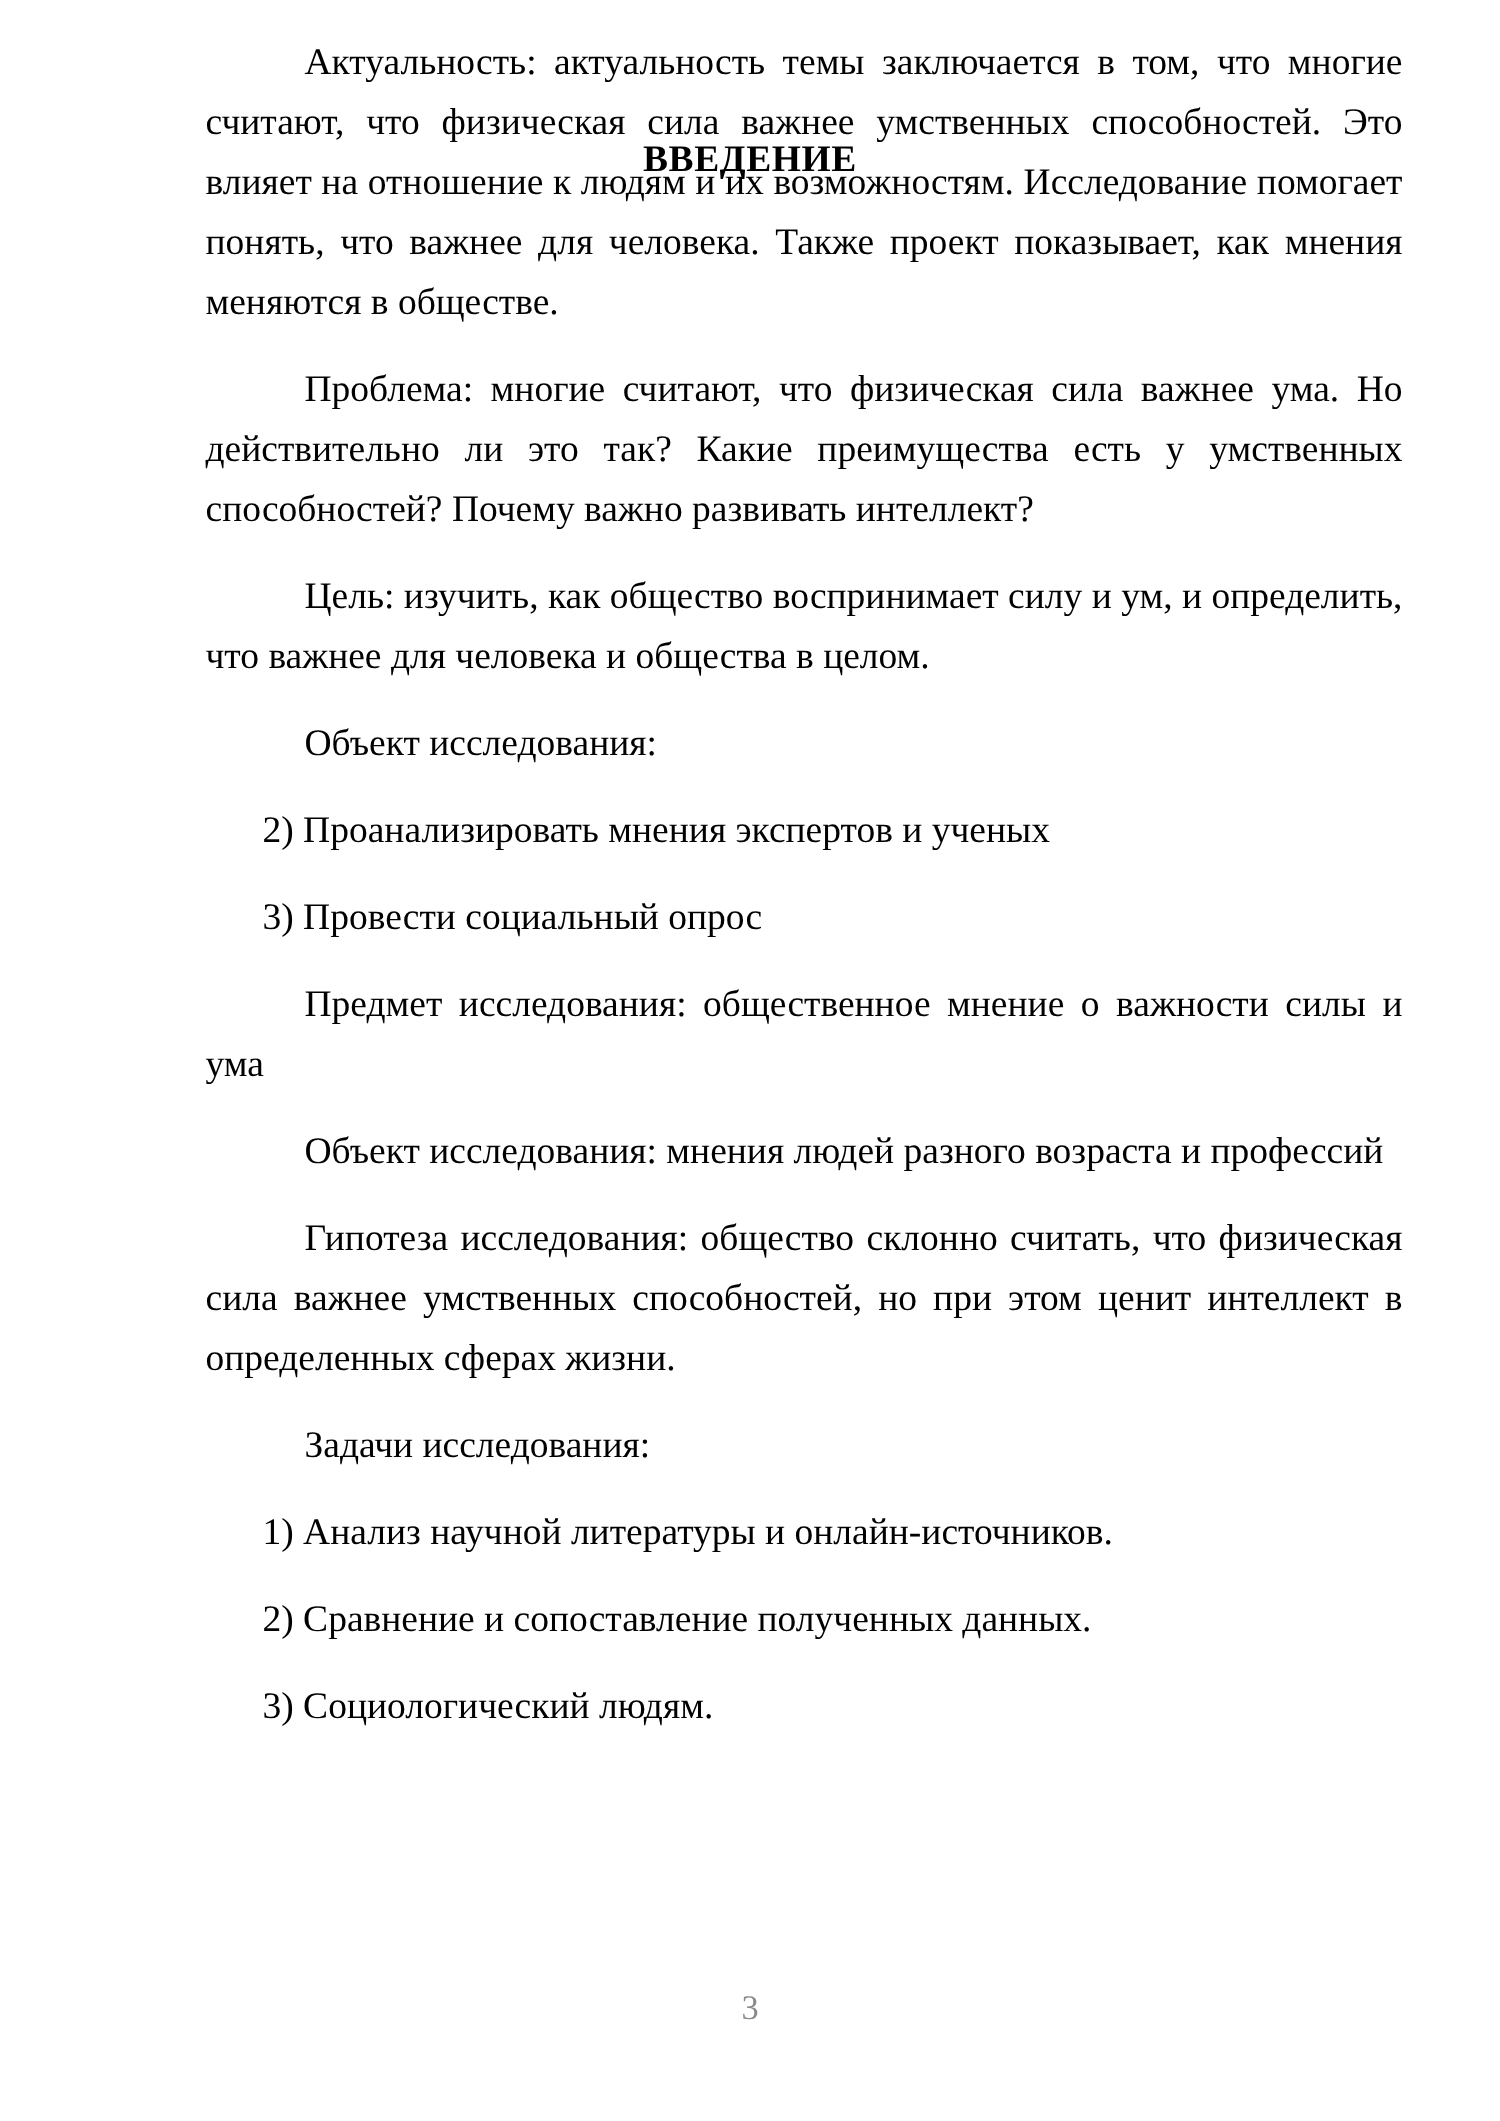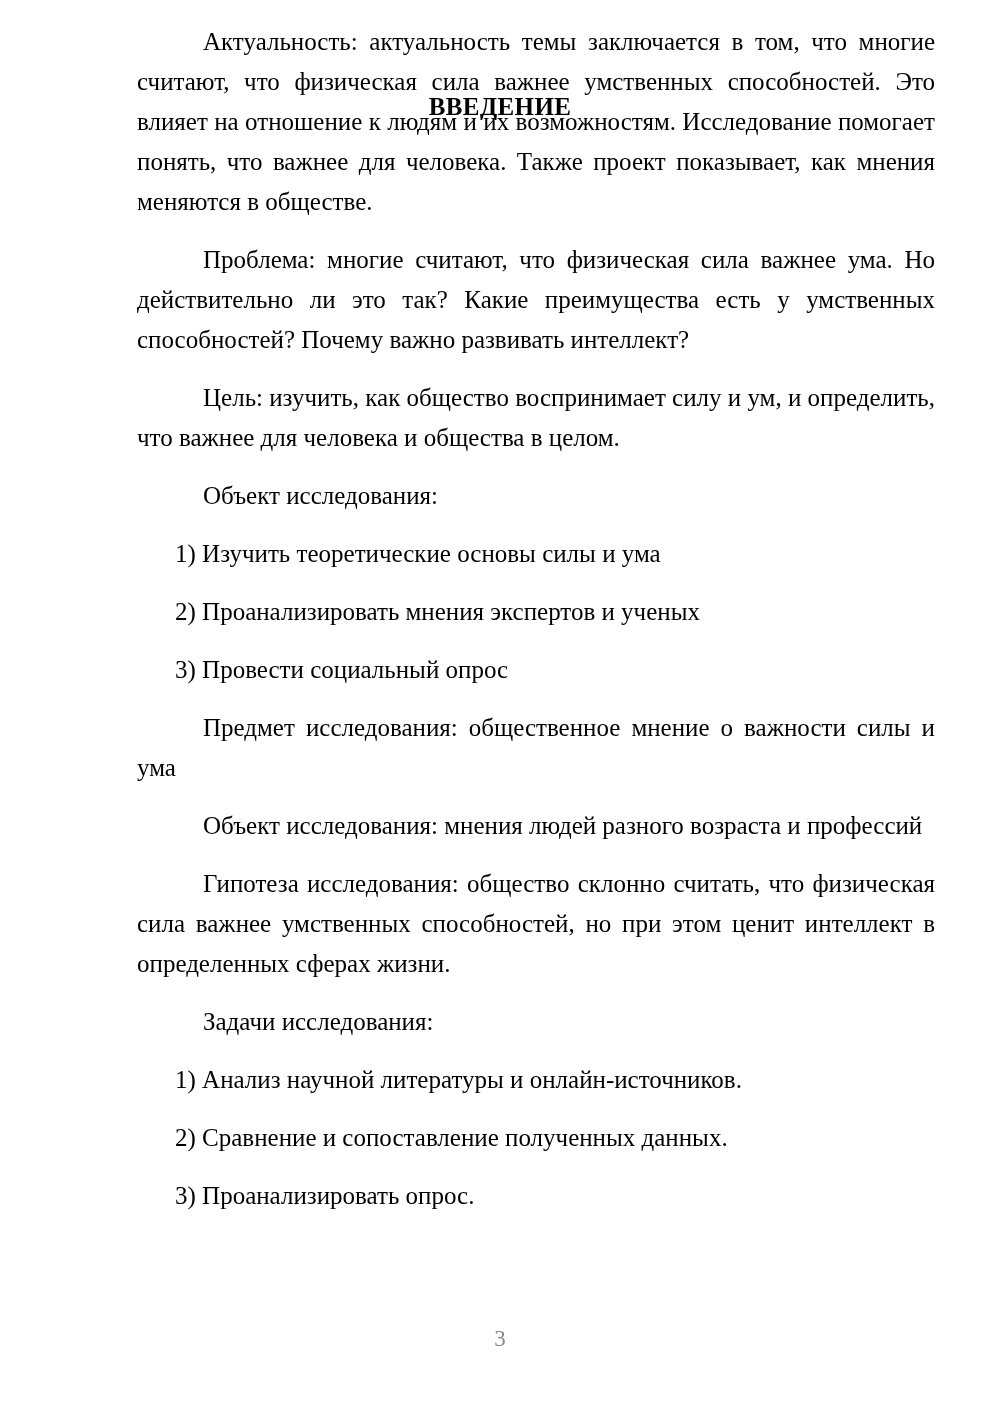--- a/index.html
+++ b/index.html
@@ -88,31 +88,30 @@
 
   <h1 class="doc-title">ВВЕДЕНИЕ</h1>
 
   <div class="content">
     <div id="blocks-root">
         <p class="para para-last-left">Актуальность: актуальность темы заключается в том, что многие считают, что физическая сила важнее умственных способностей. Это влияет на отношение к людям и их возможностям. Исследование помогает понять, что важнее для человека. Также проект показывает, как мнения меняются в обществе.</p>
         <p class="para para-last-left">Проблема: многие считают, что физическая сила важнее ума. Но действительно ли это так? Какие преимущества есть у умственных способностей? Почему важно развивать интеллект?</p>
         <p class="para para-last-left">Цель: изучить, как общество воспринимает силу и ум, и определить, что важнее для человека и общества в целом.</p>
         <p class="para para-last-left">Объект исследования:</p>
         <ul class="list">
-          <li class="list-item"><span class="num">1)</span> <span>Изучить теоретические основы силы и ума</span></li>
           <li class="list-item"><span class="num">2)</span> <span>Проанализировать мнения экспертов и ученых</span></li>
           <li class="list-item"><span class="num">3)</span> <span>Провести социальный опрос</span></li>
         </ul>
         <p class="para para-last-left">Предмет исследования: общественное мнение о важности силы и ума</p>
         <p class="para para-last-left">Объект исследования: мнения людей разного возраста и профессий</p>
         <p class="para para-last-left">Гипотеза исследования: общество склонно считать, что физическая сила важнее умственных способностей, но при этом ценит интеллект в определенных сферах жизни.</p>
         <p class="para para-last-left">Задачи исследования:</p>
         <ul class="list">
           <li class="list-item"><span class="num">1)</span> <span>Анализ научной литературы и онлайн-источников.</span></li>
           <li class="list-item"><span class="num">2)</span> <span>Сравнение и сопоставление полученных данных.</span></li>
-          <li class="list-item"><span class="num">3)</span> <span>Проанализировать опрос.</span></li>
+          <li class="list-item"><span class="num">3)</span> <span>Социологический людям.</span></li>
         </ul>
       </div>
   </div>
 
   <div class="page-number">3</div>
 
 </div>
 
 </body></html>

